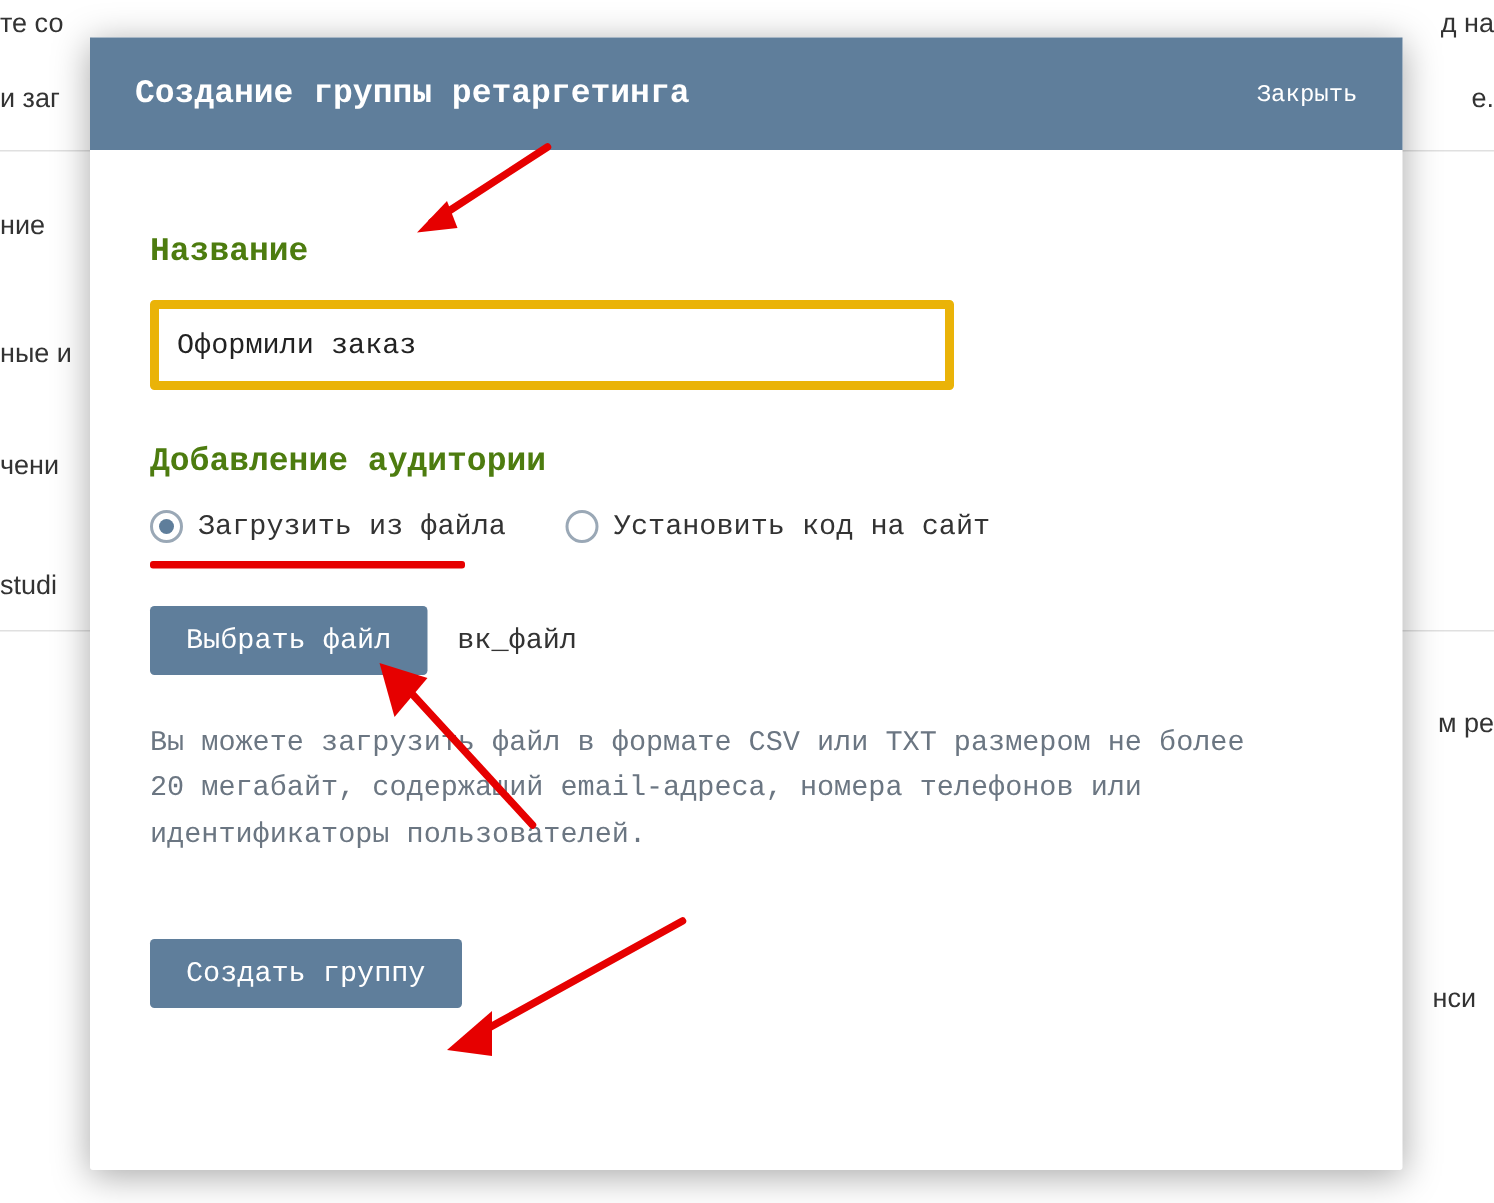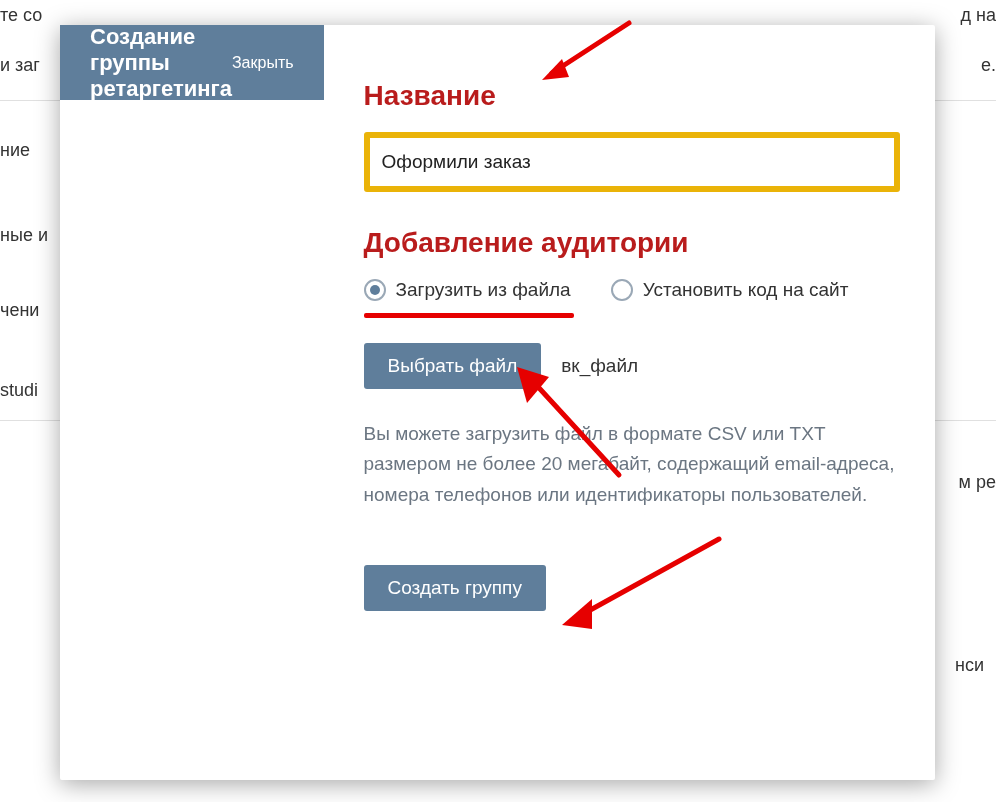--- a/index.html
+++ b/index.html
@@ -36,43 +36,44 @@
 .modal {
   position: absolute;
   left: 60px;
   top: 25px;
   width: 875px;
   height: 755px;
   background: #fff;
   box-shadow: 0 4px 25px rgba(0,0,0,0.35);
   border-radius: 2px;
   display: flex;
-  flex-direction: row;
+  flex-direction: column;
+  font-family: Liberation Mono, monospace;
 }
 .modal-header {
   background: #5f7e9b;
   color: #fff;
   height: 75px;
   display: flex;
   align-items: center;
   justify-content: space-between;
   padding: 0 30px;
   font-size: 22px;
 }
 .modal-title { font-weight: bold; }
 .modal-close { cursor: pointer; font-size: 16px; }
 .modal-body {
   flex: 1;
   padding: 55px 40px 40px 40px;
   position: relative;
 }
 .section-label {
-  color: #b91c1c;
+  color: #4d7c0f;
   font-weight: bold;
-  font-size: 28px;
+  font-size: 22px;
   margin-bottom: 20px;
 }
 .text-input {
   width: 500px;
   height: 40px;
   border: 6px solid #eab308;
   border-radius: 3px;
   padding: 4px 12px;
   font-size: 19px;
   color: #222;

